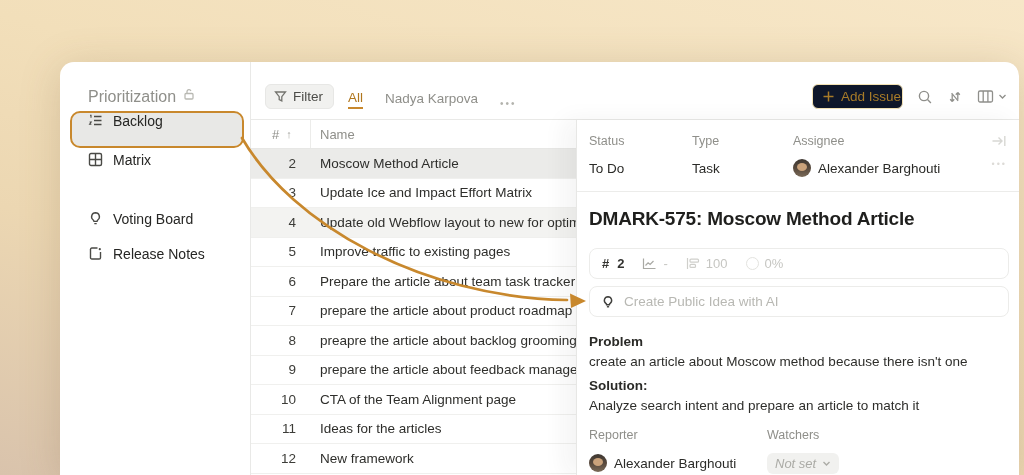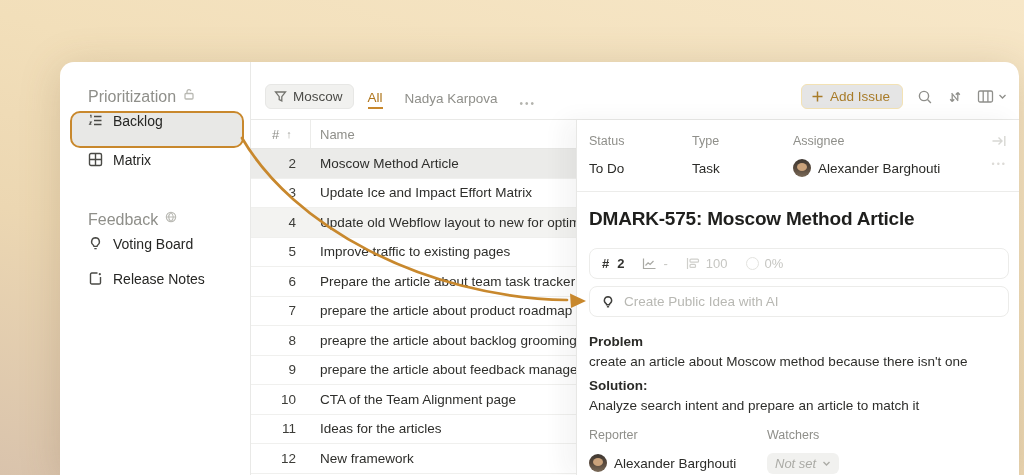--- a/index.html
+++ b/index.html
@@ -41,22 +41,22 @@
     border:1px solid #e7e7e5; border-radius:6px; padding:4px 10px 4px 8px;
     font-size:13.5px; color:#4c4c48; cursor:pointer;
   }
   .filter-btn svg { color:#73736e; }
   .tabs { display:flex; align-items:center; margin-left:14px; gap:22px; }
   .tab { font-size:13.5px; color:#8f8f8a; padding-bottom:2px; cursor:pointer; }
   .tab.active { color:#b0761d; font-weight:500; border-bottom:2px solid #c8882d; }
   .toolbar-dots { color:#b3b3ad; font-size:10px; letter-spacing:2px; margin-left:22px; cursor:pointer; }
   .toolbar-right { margin-left:auto; display:flex; align-items:center; gap:14px; }
   .add-issue {
-    display:flex; align-items:center; gap:6px; background:#e5e5e5; color:#a87b28;
-    border:1px solid #f3e2b4; border-radius:6px; padding:4px 12px 4px 9px;
+    display:flex; align-items:center; gap:6px; background:#0f172a; color:#a87b28;
+    border:1px solid #f3e2b4; border-radius:6px; padding:4px 1px 4px 9px;
     font-size:13.5px; font-weight:500; cursor:pointer;
   }
   .tool-icon { color:#8f8f8b; display:flex; align-items:center; cursor:pointer; }
   .cols-wrap { display:flex; align-items:center; gap:4px; }
   
   .content { flex:1; position:relative; min-height:0; }
   .table { position:absolute; inset:0; }
   .thead { display:flex; height:29px; border-bottom:1px solid #e7e7e5; align-items:center;
            color:#8f8f8a; font-size:13px; }
   .th-id { width:60px; flex:none; border-right:1px solid #ececea; height:100%;
@@ -151,27 +151,20 @@
     </div>
     <div class="nav-item" style="margin-top:6px">
       <svg width="15" height="15" viewBox="0 0 15 15" fill="none" stroke="currentColor" stroke-width="1.4">
           <rect x="1.5" y="1.5" width="12" height="12" rx="1.5"></rect>
           <path d="M7.5 1.5v12M1.5 7.5h12"></path>
         </svg>
       <span>Matrix</span>
     </div>
 
     <div class="gap"></div>
-    <div class="section-label">
-      <span>Feedback</span>
-      <svg width="12" height="12" viewBox="0 0 12 12" fill="none" stroke="currentColor" stroke-width="1.1">
-          <circle cx="6" cy="6" r="4.7"></circle>
-          <path d="M1.3 6h9.4M6 1.3c-3 3-3 6.4 0 9.4M6 1.3c3 3 3 6.4 0 9.4"></path>
-        </svg>
-    </div>
     <div class="nav-item">
       <svg width="15" height="15" viewBox="0 0 15 15" fill="none" stroke="currentColor" stroke-width="1.4">
           <path d="M7.5 1.8a4 4 0 0 1 2.3 7.2c-.5.4-.8.9-.8 1.4H6c0-.5-.3-1-.8-1.4A4 4 0 0 1 7.5 1.8z"></path>
           <path d="M6.3 12.6h2.4"></path>
         </svg>
       <span>Voting Board</span>
     </div>
     <div class="nav-item" style="margin-top:2px">
       <svg width="15" height="15" viewBox="0 0 15 15" fill="none" stroke="currentColor" stroke-width="1.4">
           <path d="M9.5 2H3.8A1.3 1.3 0 0 0 2.5 3.3v8.4A1.3 1.3 0 0 0 3.8 13h7.4a1.3 1.3 0 0 0 1.3-1.3V6"></path>
@@ -180,21 +173,21 @@
       <span>Release Notes</span>
     </div>
   </div>
 
   <div class="main">
     <div class="toolbar">
       <button class="filter-btn">
         <svg width="13" height="13" viewBox="0 0 13 13" fill="none" stroke="currentColor" stroke-width="1.3">
             <path d="M1.5 2h10L7.8 6.7v4.2l-2.6-1.3V6.7z"></path>
           </svg>
-        <span>Moscow</span>
+        <span>Filter</span>
       </button>
       <div class="tabs">
         <span class="tab active">All</span>
         <span class="tab">Nadya Karpova</span>
       </div>
       <span class="toolbar-dots">•••</span>
 
       <div class="toolbar-right">
         <button class="add-issue">
           <svg width="13" height="13" viewBox="0 0 13 13" fill="none" stroke="currentColor" stroke-width="1.5">

